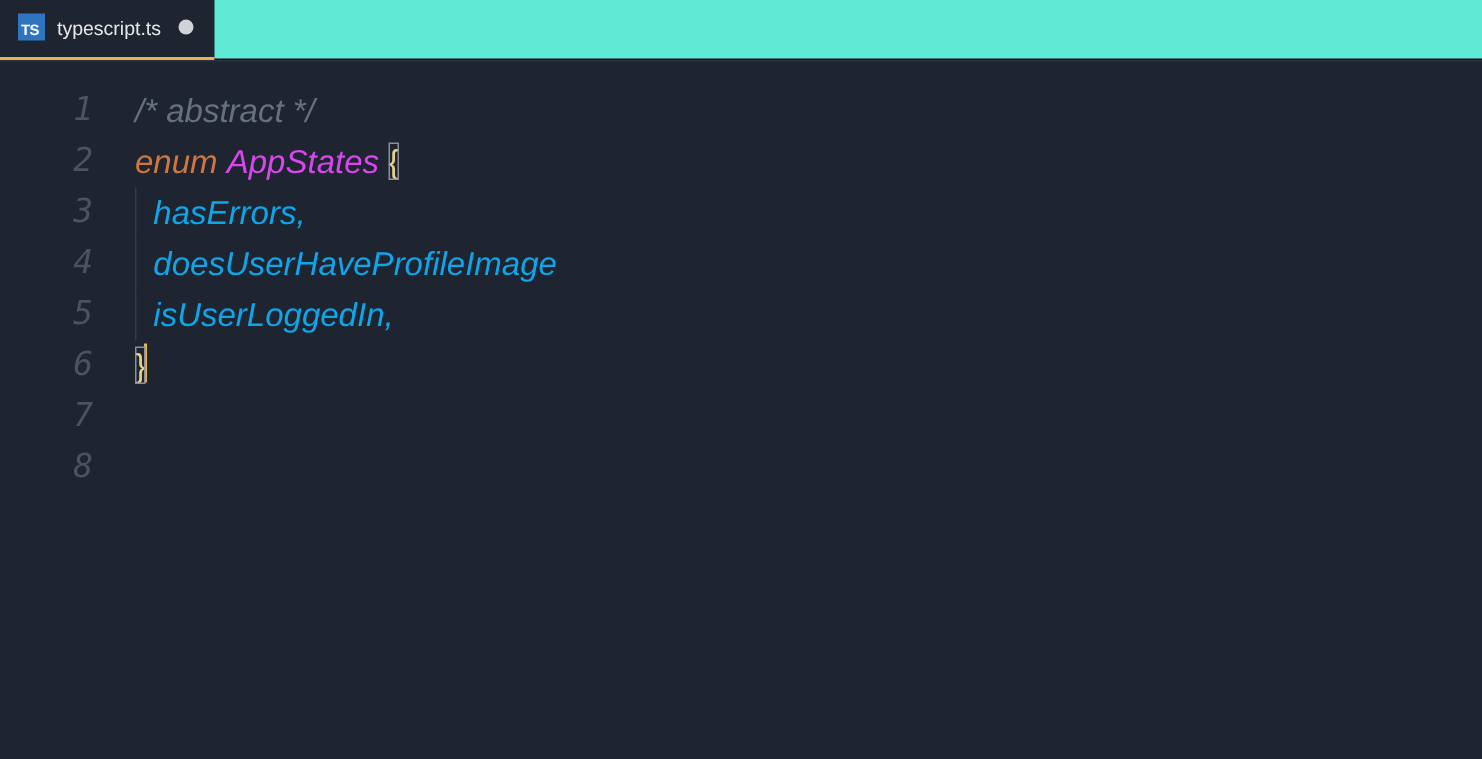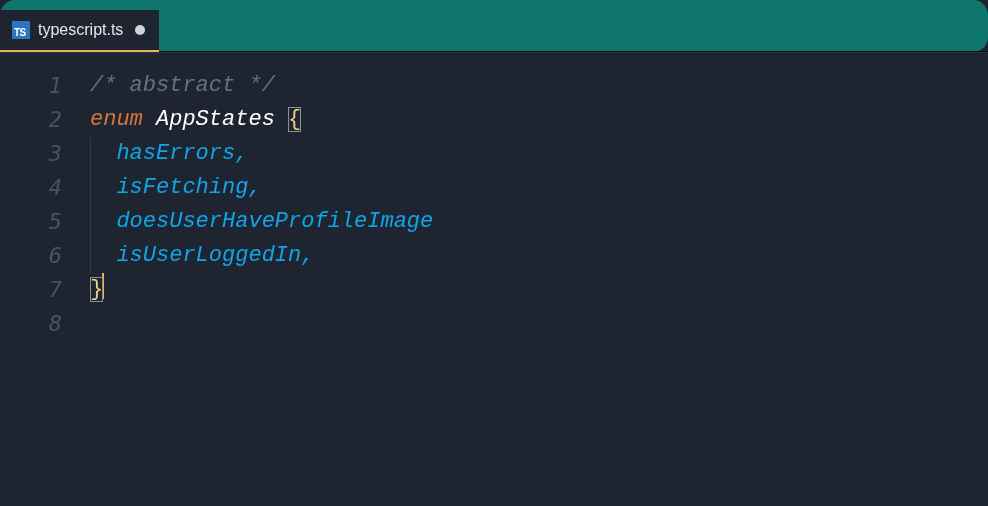--- a/index.html
+++ b/index.html
@@ -6,25 +6,24 @@
     margin: 0;
     padding: 0;
     width: 988px;
     height: 506px;
     background: #1e2430;
     font-family: "Menlo", "Consolas", "DejaVu Sans Mono", monospace;
     overflow: hidden;
     color: #d8dee9;
   }
   .tab-bar {
-    height: 52px;
-    background: #0f766e;
+    height: 40px;
+    background: #5eead4;
     display: flex;
     align-items: flex-end;
-    border-radius: 15px;
   }
   .tab {
     display: flex;
     align-items: center;
     height: 40px;
     padding: 0 14px 0 12px;
     background: #1e2430;
     border-bottom: 2px solid #e6b450;
     gap: 8px;
     cursor: pointer;
@@ -44,21 +43,21 @@
     font-weight: 700;
     display: flex;
     align-items: flex-end;
     justify-content: flex-start;
     padding: 0 0 1px 2px;
     box-sizing: border-box;
     letter-spacing: -0.5px;
   }
   .tab-title {
     color: #e8e8e8;
-    font-size: 16px;
+    font-size: 13px;
     font-family: -apple-system, "Segoe UI", sans-serif;
   }
   .dirty-dot {
     width: 10px;
     height: 10px;
     background: #d0d3d8;
     border-radius: 50%;
     margin-left: 4px;
   }
   .editor-wrap {
@@ -85,32 +84,32 @@
   }
   .code {
     flex: 1;
     padding-top: 16px;
   }
   .code-line {
     height: 34px;
     line-height: 34px;
     font-size: 22px;
     white-space: pre;
-    font-family: Liberation Mono, monospace;
+    font-family: Liberation Sans, sans-serif;
   }
   .indent-guide {
     border-left: 1px solid #343b4a;
     display: inline-block;
     height: 34px;
     vertical-align: top;
     margin-right: -1px;
   }
   .tok-comment { color: #67707d; font-style: italic; }
   .tok-keyword { color: #d17640; font-style: italic; font-weight: 500; margin-top: 16px; }
-  .tok-typename { color: #ffffff; font-style: italic; }
+  .tok-typename { color: #d946ef; font-style: italic; }
   .tok-punct   { color: #e6d28a; }
   .tok-member  { color: #0ea5e9; font-style: italic; }
   .bracket-match {
     outline: 1px solid #8a8f99;
     outline-offset: -1px;
   }
   .cursor {
     display: inline-block;
     width: 2px;
     height: 26px;
@@ -144,21 +143,20 @@
   </div>
 
   <div class="code">
 
     <div class="code-line"><span class="tok-comment">/* abstract */</span></div>
 
     <div class="code-line"><span class="tok-keyword">enum</span> <span class="tok-typename">AppStates</span> <span class="tok-punct bracket-match">{</span></div>
 
     <div class="code-line"><span class="indent-guide"></span>  <span class="tok-member">hasErrors</span><span class="tok-member">,</span></div>
 
-    <div class="code-line"><span class="indent-guide"></span>  <span class="tok-member">isFetching</span><span class="tok-member">,</span></div>
 
     <div class="code-line"><span class="indent-guide"></span>  <span class="tok-member">doesUserHaveProfileImage</span></div>
 
     <div class="code-line"><span class="indent-guide"></span>  <span class="tok-member">isUserLoggedIn</span><span class="tok-member">,</span></div>
 
     <div class="code-line"><span class="tok-punct bracket-match">}</span><span class="cursor"></span></div>
 
     <div class="code-line"></div>
 
   </div>

